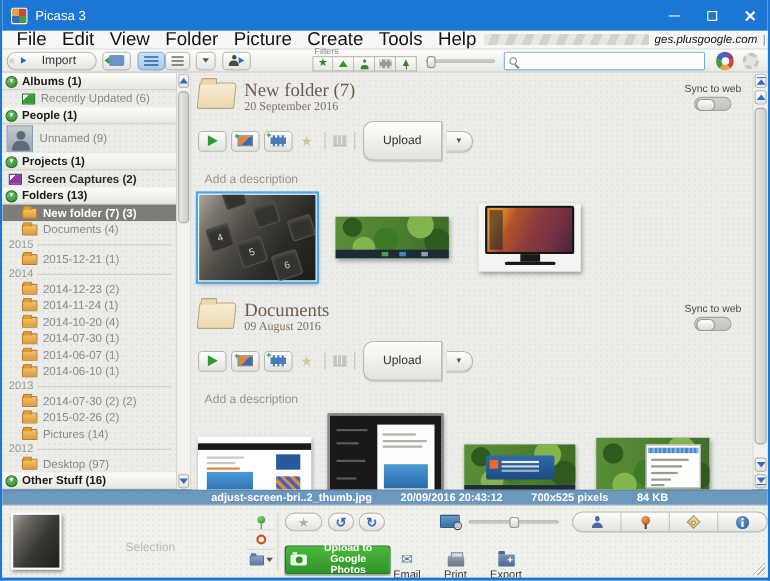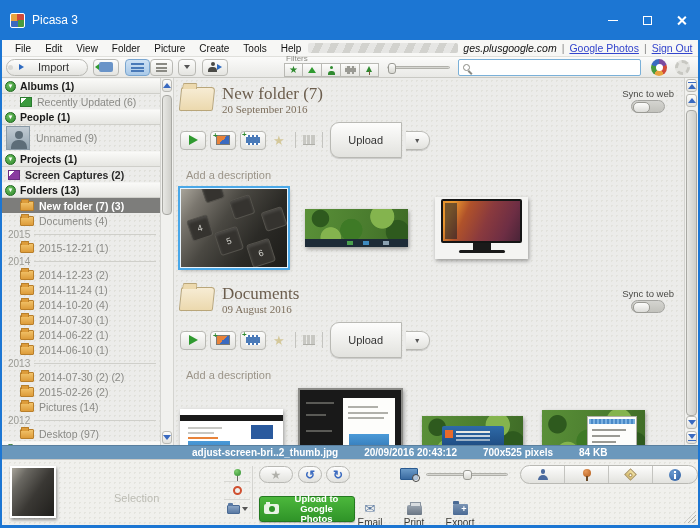--- a/index.html
+++ b/index.html
@@ -1,34 +1,34 @@
 <!DOCTYPE html>
 <html><head>
 <meta charset="utf-8">
 <style>
   * { margin:0; padding:0; box-sizing:border-box; }
   html,body { width:700px; height:528px; }
   body { font-family:"Liberation Sans", sans-serif; font-size:11px; color:#222; background:#ececea; }
   .window { width:700px; height:528px; border-left:2px solid #1c76d3; border-right:2px solid #1c76d3; border-bottom:3px solid #1c76d3; display:flex; flex-direction:column; overflow:hidden; }
 
   
-  .titlebar { height:40px; background:#1c76d3; display:flex; align-items:center; color:#fff; flex:0 0 auto; }
+  .titlebar { height:28px; background:#1c76d3; display:flex; align-items:center; color:#fff; flex:0 0 auto; }
   .app-icon { width:15px; height:15px; margin:0 7px 0 8px; background:conic-gradient(#d04a3a 0 25%, #4a9a3e 25% 50%, #3a6ac0 50% 75%, #e8a33e 75%); border:1px solid #fff; border-radius:2px; }
   .title-text { font-size:12px; }
   .win-controls { margin-left:auto; display:flex; height:100%; }
   .win-btn { width:34px; height:100%; display:flex; align-items:center; justify-content:center; cursor:default; }
   .glyph-min { width:10px; height:1px; background:#fff; }
   .glyph-max { width:9px; height:9px; border:1px solid #fff; }
   .glyph-close { position:relative; width:11px; height:11px; }
   .glyph-close::before,.glyph-close::after { content:""; position:absolute; left:5px; top:0; width:1.5px; height:11px; background:#fff; }
   .glyph-close::before { transform:rotate(45deg); } .glyph-close::after { transform:rotate(-45deg); }
 
   
   .menubar { height:16px; background:#f7f7f5; display:flex; align-items:center; padding:0 6px; flex:0 0 auto; }
-  .menu-item { padding:0 7px; font-size:10px; color:#111;text-align:right; }
+  .menu-item { padding:0 7px; font-size:17px; color:#111;text-align:right; }
   .account { margin-left:auto; display:flex; align-items:center; gap:5px; font-size:10.5px; white-space:nowrap; }
   .censor { width:150px; height:10px; background:repeating-linear-gradient(115deg,#e6e6e4 0 7px,#d2d2ce 7px 14px); filter:blur(0.6px); border-radius:2px; }
   .acct-domain { color:#111;font-style:italic; }
   .acct-sep { color:#888; }
   .acct-link { color:#3344cc; text-decoration:underline; }
 
   
   .toolbar { height:22px; background:linear-gradient(#fbfbfa,#e9e9e6); border-top:1px solid #e0e0dc; border-bottom:1px solid #c9c9c4; display:flex; align-items:center; padding:0 4px; flex:0 0 auto; position:relative; }
   .pill { background:linear-gradient(#fdfdfc,#e4e4e0); border:1px solid #b9b9b4; border-radius:9px; height:17px; display:flex; align-items:center; justify-content:center; padding:0 8px; gap:4px; }
   .sq-btn { background:linear-gradient(#fdfdfc,#e4e4e0); border:1px solid #b9b9b4; border-radius:4px; height:17px; display:flex; align-items:center; justify-content:center; padding:0 5px; }
@@ -372,21 +372,21 @@
       <div class="tree-item">
           <div class="i-folder-sm"></div>
           <span>2014-10-20 (4)</span>
         </div>
       <div class="tree-item">
           <div class="i-folder-sm"></div>
           <span>2014-07-30 (1)</span>
         </div>
       <div class="tree-item">
           <div class="i-folder-sm"></div>
-          <span>2014-06-22 (1)</span>
+          <span>2014-06-07 (1)</span>
         </div>
       <div class="tree-item">
           <div class="i-folder-sm"></div>
           <span>2014-06-10 (1)</span>
         </div>
       <div class="tree-year">
           <span>2013</span>
           <div class="rule"></div>
         </div>
       <div class="tree-item">

